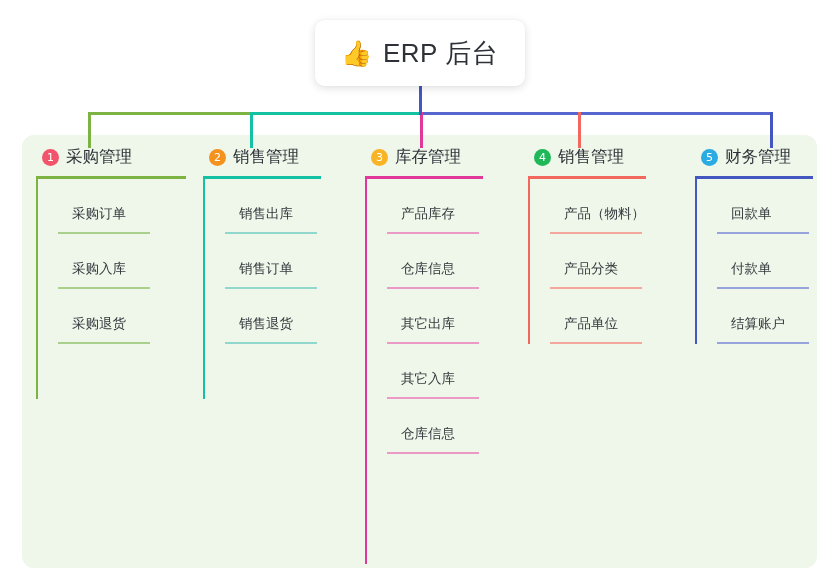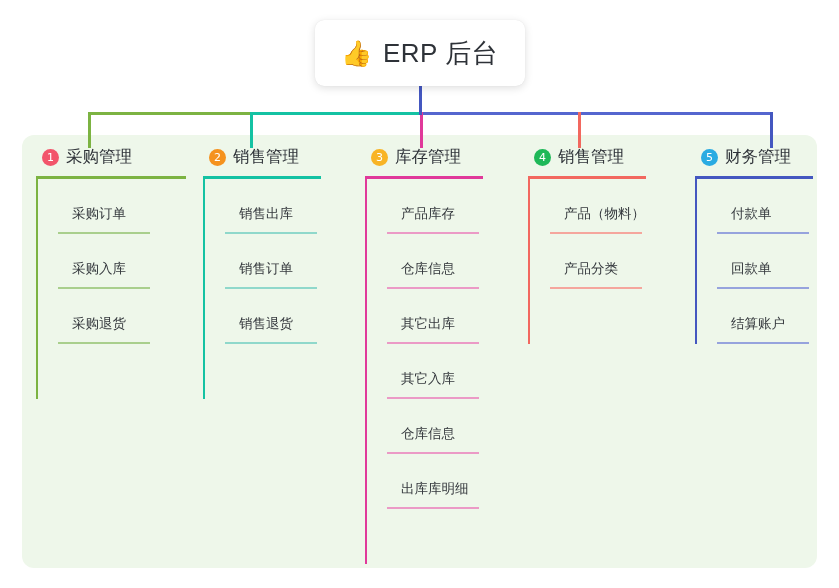--- a/index.html
+++ b/index.html
@@ -225,61 +225,61 @@
             <div class="leaf-underline" style="background: rgb(235, 154, 198);"></div>
           </div>
           <div class="leaf">
             <span class="leaf-label">其它入库</span>
             <div class="leaf-underline" style="background: rgb(235, 154, 198);"></div>
           </div>
           <div class="leaf">
             <span class="leaf-label">仓库信息</span>
             <div class="leaf-underline" style="background: rgb(235, 154, 198);"></div>
           </div>
-          <div class="leaf">
-            <span class="leaf-label">出库库明细</span>
-            <div class="leaf-underline" style="background: rgb(235, 154, 198);"></div>
-          </div>
         </div>
       </div>
       <div class="column" style="left: 528px; width: 118px;">
         <div class="col-header">
           <span class="badge" style="background: rgb(30, 184, 88);">4</span>
           <span class="col-title">销售管理</span>
         </div>
         <div class="col-underline" style="background: rgb(242, 104, 95); width: 118px;"></div>
         <div class="col-body">
           <div class="spine" style="background: rgb(242, 104, 95); height: 165px;"></div>
           <div class="leaf">
             <span class="leaf-label">产品（物料）</span>
             <div class="leaf-underline" style="background: rgb(245, 166, 157);"></div>
           </div>
           <div class="leaf">
             <span class="leaf-label">产品分类</span>
             <div class="leaf-underline" style="background: rgb(245, 166, 157);"></div>
           </div>
+          <div class="leaf">
+            <span class="leaf-label">产品单位</span>
+            <div class="leaf-underline" style="background: rgb(245, 166, 157);"></div>
+          </div>
         </div>
       </div>
       <div class="column" style="left: 695px; width: 118px;">
         <div class="col-header">
           <span class="badge" style="background: rgb(42, 171, 226);">5</span>
           <span class="col-title">财务管理</span>
         </div>
         <div class="col-underline" style="background: rgb(68, 87, 192); width: 118px;"></div>
         <div class="col-body">
           <div class="spine" style="background: rgb(68, 87, 192); height: 165px;"></div>
           <div class="leaf">
+            <span class="leaf-label">回款单</span>
+            <div class="leaf-underline" style="background: rgb(150, 163, 221);"></div>
+          </div>
+          <div class="leaf">
             <span class="leaf-label">付款单</span>
             <div class="leaf-underline" style="background: rgb(150, 163, 221);"></div>
           </div>
           <div class="leaf">
-            <span class="leaf-label">回款单</span>
-            <div class="leaf-underline" style="background: rgb(150, 163, 221);"></div>
-          </div>
-          <div class="leaf">
             <span class="leaf-label">结算账户</span>
             <div class="leaf-underline" style="background: rgb(150, 163, 221);"></div>
           </div>
         </div>
       </div>
     </div>
 
 </div>
 
 </body></html>

